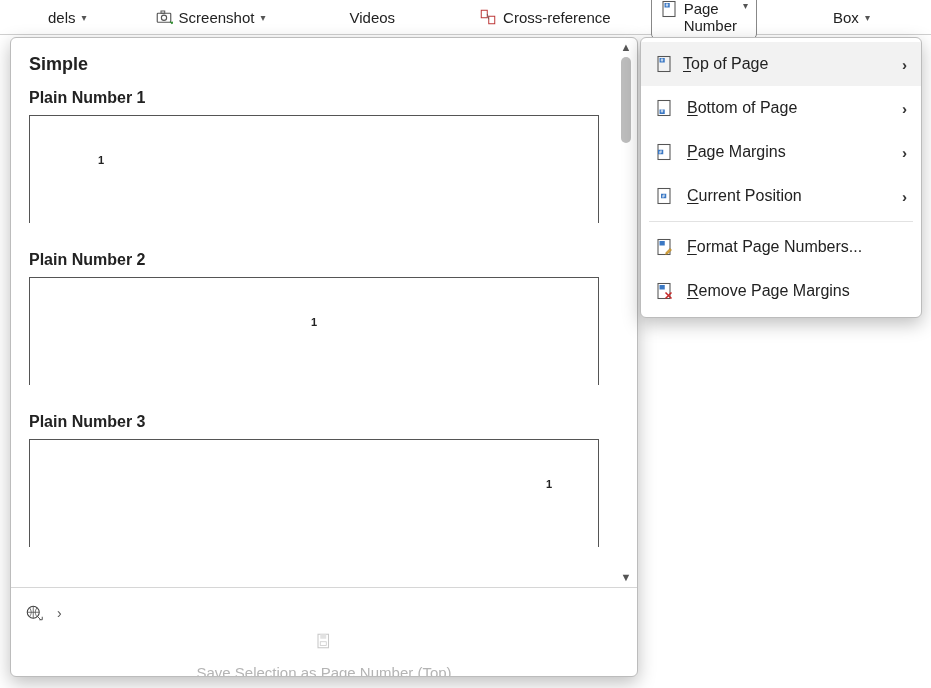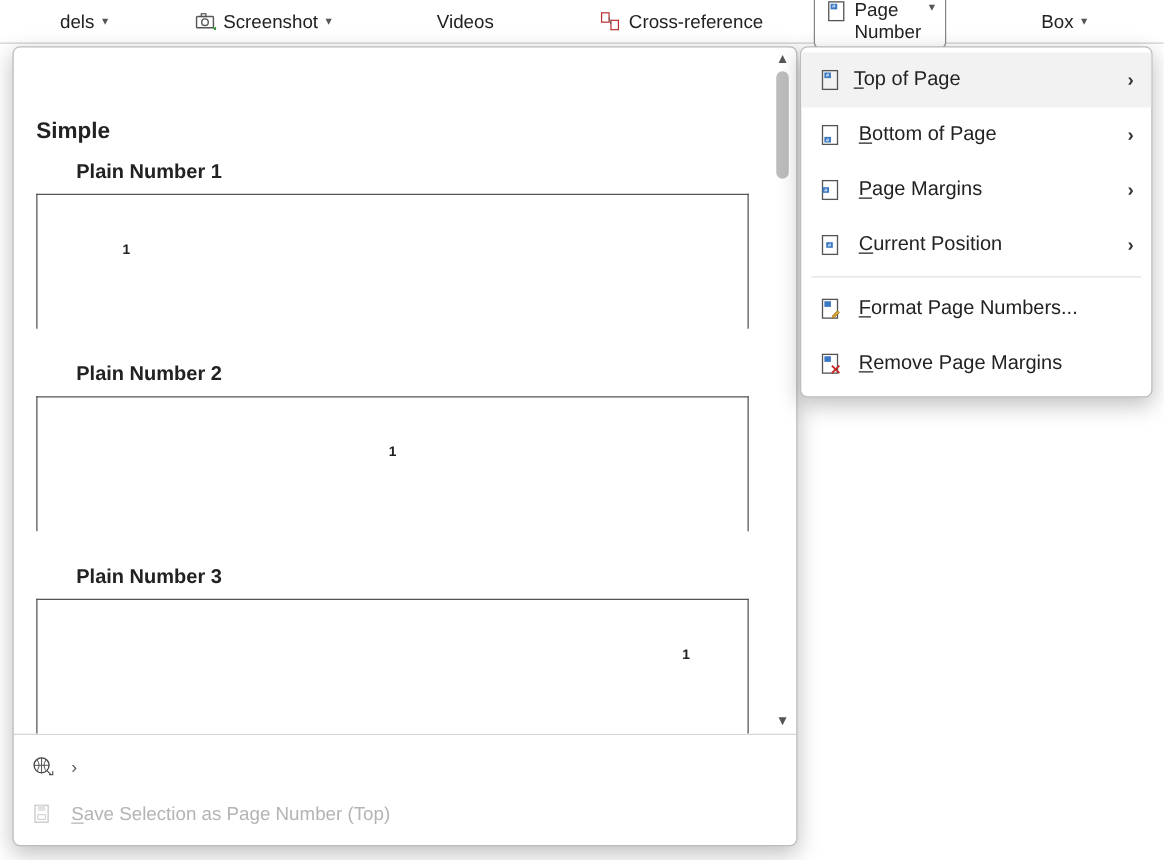--- a/index.html
+++ b/index.html
@@ -70,27 +70,25 @@
     .gallery-scroll {
       position: relative;
       flex: 1 1 auto;
       overflow: hidden;
       padding: 16px 22px 0 18px;
     }
     .gallery-scroll h3.section {
       font-size: 18px;
       font-weight: 700;
       margin-bottom: 14px;
-      margin-top: 40px;
     }
     .gallery-scroll .item-title {
       font-size: 16px;
       font-weight: 700;
       margin-bottom: 8px;
-      margin-left: 32px;
     }
     .preview {
       width: 570px;
       height: 108px;
       border-left: 1px solid #555;
       border-right: 1px solid #555;
       border-top: 1px solid #555;
       position: relative;
       margin-bottom: 28px;
       background: #fff;
@@ -133,21 +131,21 @@
       padding: 6px 0;
     }
     .gallery-footer .frow {
       display: flex;
       align-items: center;
       height: 38px;
       padding: 0 14px;
       gap: 14px;
     }
     .gallery-footer .frow .label { flex: 1; }
-    .gallery-footer .frow.disabled { color: #b4b4b4; }
+    .gallery-footer .frow.disabled { color: #b4b4b4; flex-direction: column; }
     .gallery-footer .chevron { font-size: 14px; color: #555; }
     .u { text-decoration: underline; text-underline-offset: 2px; }
     .dropdown-menu {
       position: absolute;
       left: 640px;
       top: 37px;
       width: 282px;
       background: #fff;
       border: 1px solid #bcbcbc;
       border-radius: 6px;

